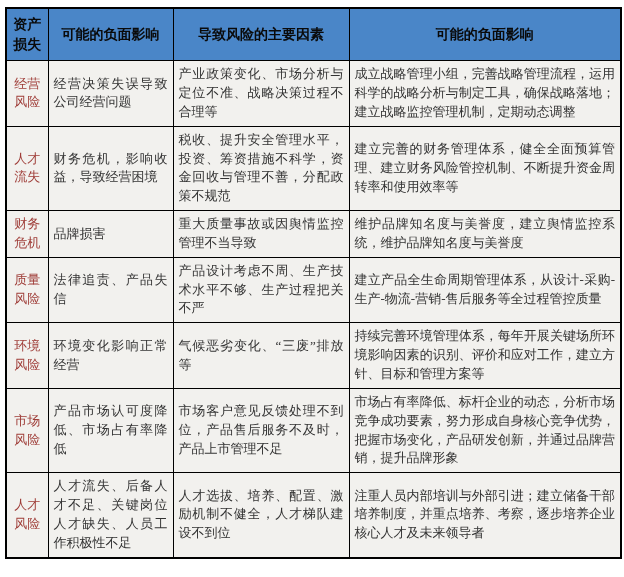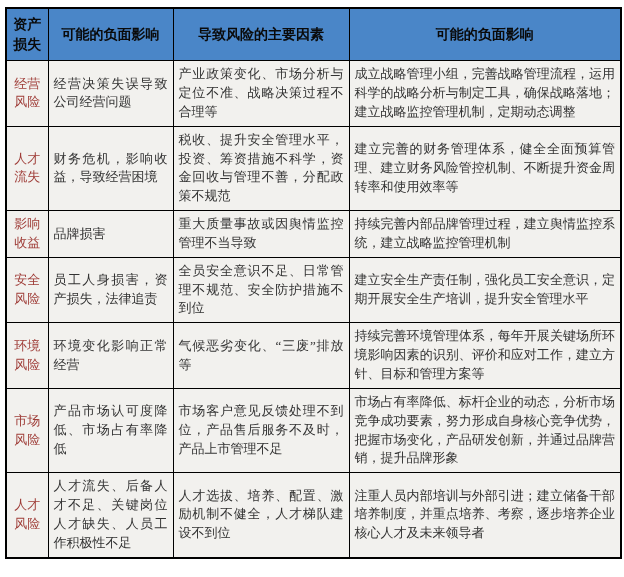--- a/index.html
+++ b/index.html
@@ -81,30 +81,30 @@
         <td>产业政策变化、市场分析与定位不准、战略决策过程不合理等</td>
         <td>成立战略管理小组，完善战略管理流程，运用科学的战略分析与制定工具，确保战略落地；建立战略监控管理机制，定期动态调整</td>
       </tr>
       <tr>
         <td class="risk-type">人才流失</td>
         <td>财务危机，影响收益，导致经营困境</td>
         <td>税收、提升安全管理水平，投资、筹资措施不科学，资金回收与管理不善，分配政策不规范</td>
         <td>建立完善的财务管理体系，健全全面预算管理、建立财务风险管控机制、不断提升资金周转率和使用效率等</td>
       </tr>
       <tr>
-        <td class="risk-type">影响收益</td>
+        <td class="risk-type">财务危机</td>
         <td>品牌损害</td>
         <td>重大质量事故或因舆情监控管理不当导致</td>
-        <td>持续完善内部品牌管理过程，建立舆情监控系统，建立战略监控管理机制</td>
+        <td>维护品牌知名度与美誉度，建立舆情监控系统，维护品牌知名度与美誉度</td>
       </tr>
       <tr>
-        <td class="risk-type">安全风险</td>
-        <td>员工人身损害，资产损失，法律追责</td>
-        <td>全员安全意识不足、日常管理不规范、安全防护措施不到位</td>
-        <td>建立安全生产责任制，强化员工安全意识，定期开展安全生产培训，提升安全管理水平</td>
+        <td class="risk-type">质量风险</td>
+        <td>法律追责、产品失信</td>
+        <td>产品设计考虑不周、生产技术水平不够、生产过程把关不严</td>
+        <td>建立产品全生命周期管理体系，从设计-采购-生产-物流-营销-售后服务等全过程管控质量</td>
       </tr>
       <tr>
         <td class="risk-type">环境风险</td>
         <td>环境变化影响正常经营</td>
         <td>气候恶劣变化、“三废”排放等</td>
         <td>持续完善环境管理体系，每年开展关键场所环境影响因素的识别、评价和应对工作，建立方针、目标和管理方案等</td>
       </tr>
       <tr>
         <td class="risk-type">市场风险</td>
         <td>产品市场认可度降低、市场占有率降低</td>

